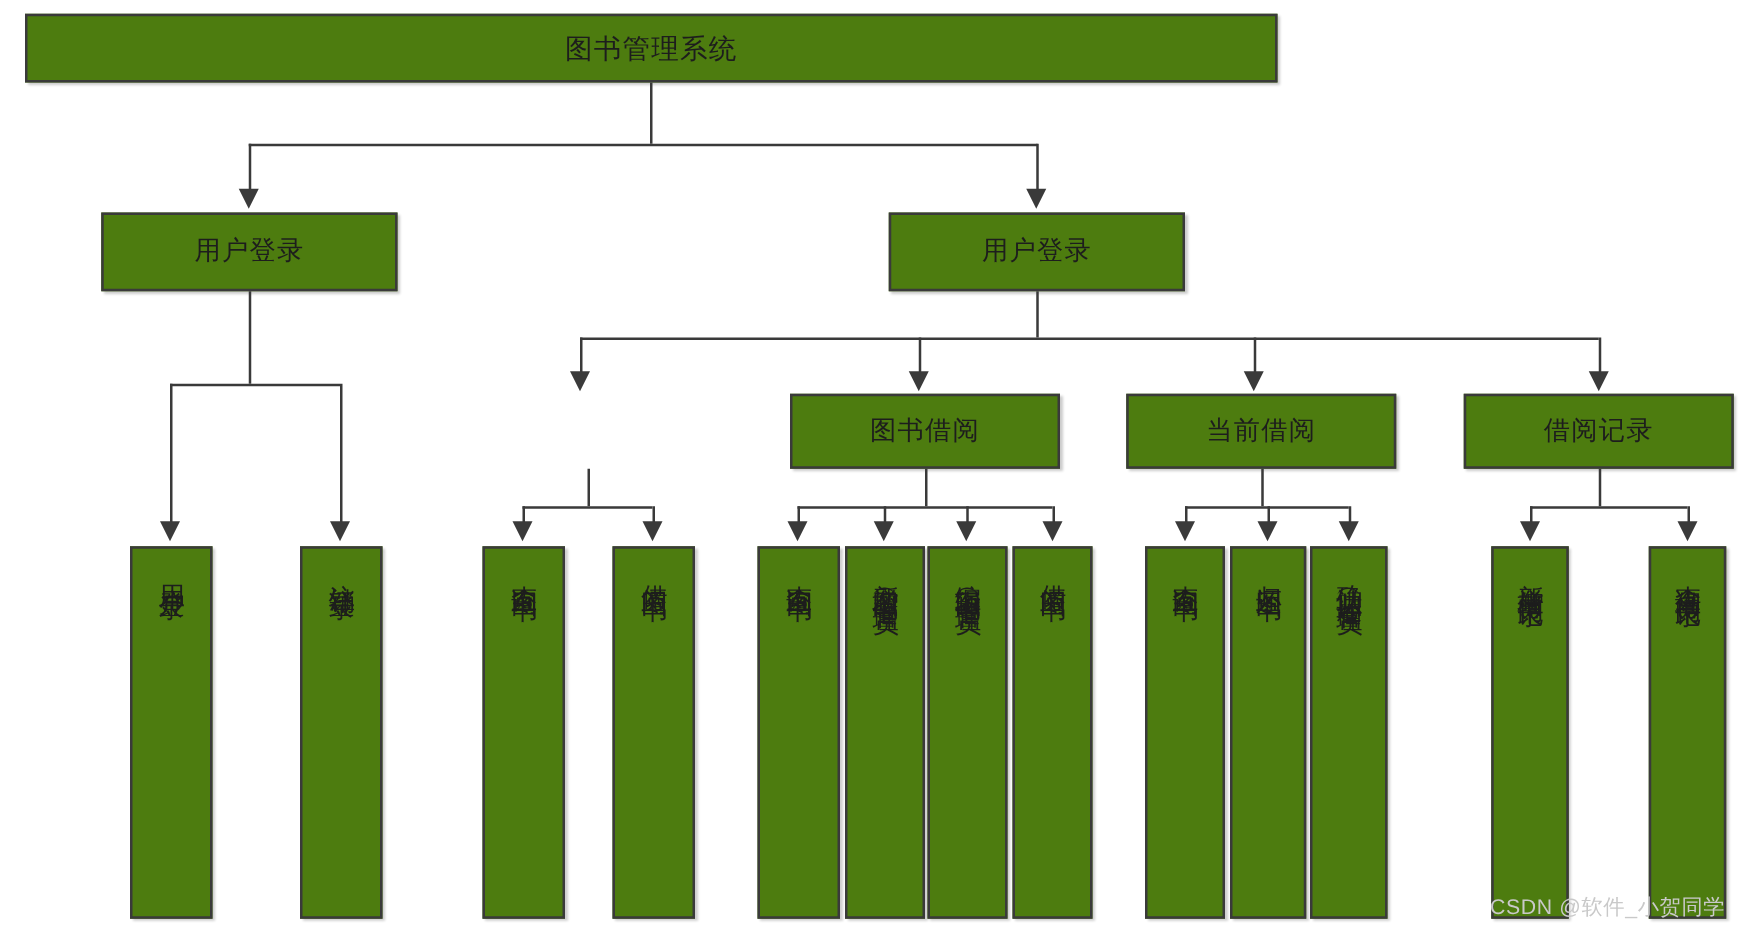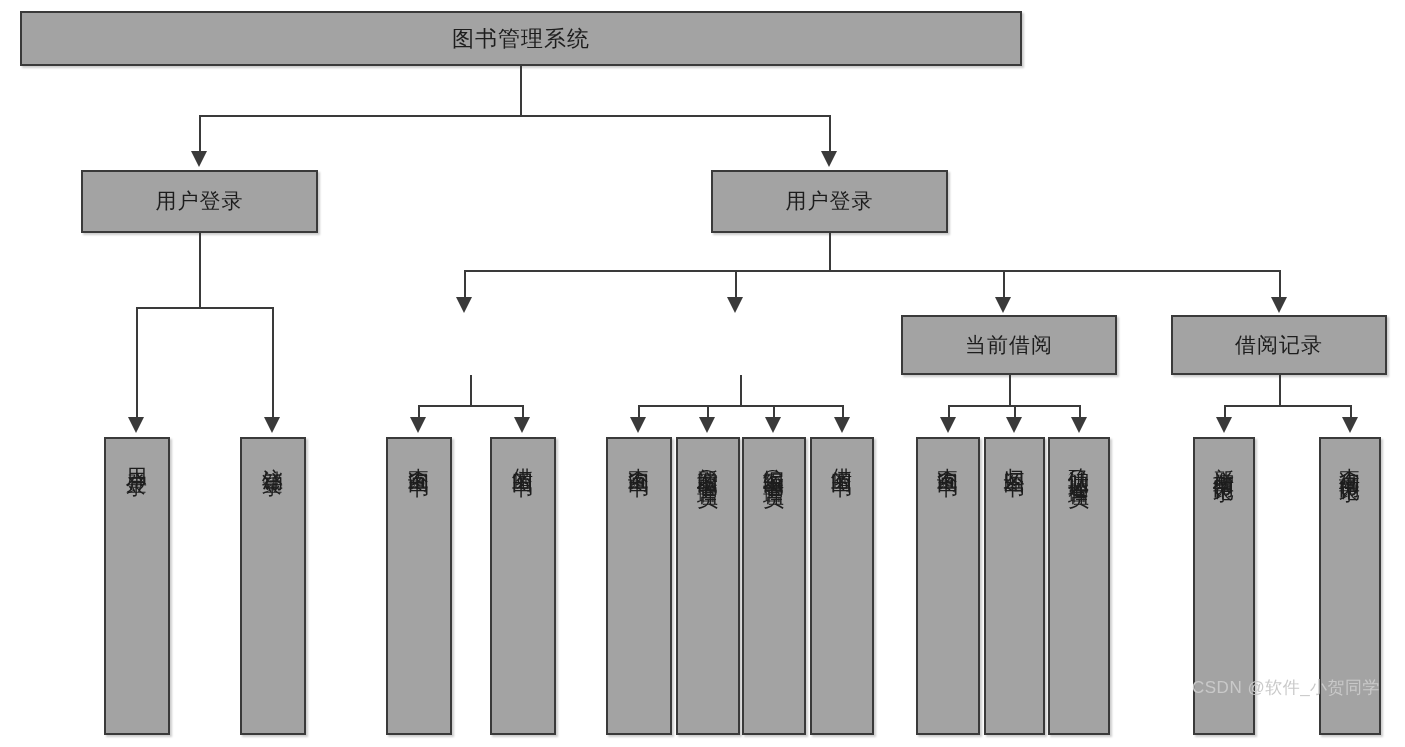--- a/index.html
+++ b/index.html
@@ -9,21 +9,21 @@
     background:#ffffff;
     font-family:"Liberation Sans","DejaVu Sans",sans-serif;
     overflow:hidden;
     position:relative;
   }
   #diagram{position:absolute;left:0;top:0;width:1405px;height:747px;}
 
   
   .node{
     position:absolute;
-    background:#a3a3a3;
+    background:#4d7c0f;
     border:2.5px solid #3a3a3a;
     box-sizing:border-box;
     box-shadow:2px 2px 2px rgba(0,0,0,.20);
     display:flex;align-items:center;justify-content:center;
     color:#1d1d1d;
   }
   .node .lbl{
     display:block;
     text-align:center;
     line-height:1.15;
@@ -104,20 +104,23 @@
 
   <div class="vline" style="left:735px;top:270px;height:29px;"></div>
   <div class="arrow" style="left:727px;top:297px;"></div>
 
   <div class="vline" style="left:1003px;top:270px;height:29px;"></div>
   <div class="arrow" style="left:995px;top:297px;"></div>
 
   <div class="vline" style="left:1279px;top:270px;height:29px;"></div>
   <div class="arrow" style="left:1271px;top:297px;"></div>
 
+  <div class="node h-node" id="n-book-borrow" style="left:632px;top:315px;width:216px;height:60px;">
+    <span class="lbl">图书借阅</span>
+  </div>
   <div class="node h-node" id="n-borrow-record" style="left:1171px;top:315px;width:216px;height:60px;">
     <span class="lbl">借阅记录</span>
   </div>
   <div class="node h-node" id="n-current-borrow" style="left:901px;top:315px;width:216px;height:60px;">
     <span class="lbl">当前借阅</span>
   </div>
 
   <div class="vline" style="left:470px;top:375px;height:30px;"></div>
   <div class="hline" style="left:418px;top:405px;width:104px;"></div>
   <div class="vline" style="left:418px;top:405px;height:14px;"></div>
@@ -189,15 +192,15 @@
     <span class="lbl">确认归还（管理员）</span>
   </div>
 
   <div class="node v-node" style="left:1193px;top:437px;width:62px;height:298px;">
     <span class="lbl">新增借阅记录</span>
   </div>
   <div class="node v-node" style="left:1319px;top:437px;width:62px;height:298px;">
     <span class="lbl">查询借阅记录</span>
   </div>
 
-  <div id="watermark" style="left:1192px;top:676px;text-align:center;">CSDN @软件_小贺同学</div>
+  <div id="watermark" style="left:1192px;top:714px;text-align:center;">CSDN @软件_小贺同学</div>
 
 </div>
 
 </body></html>

